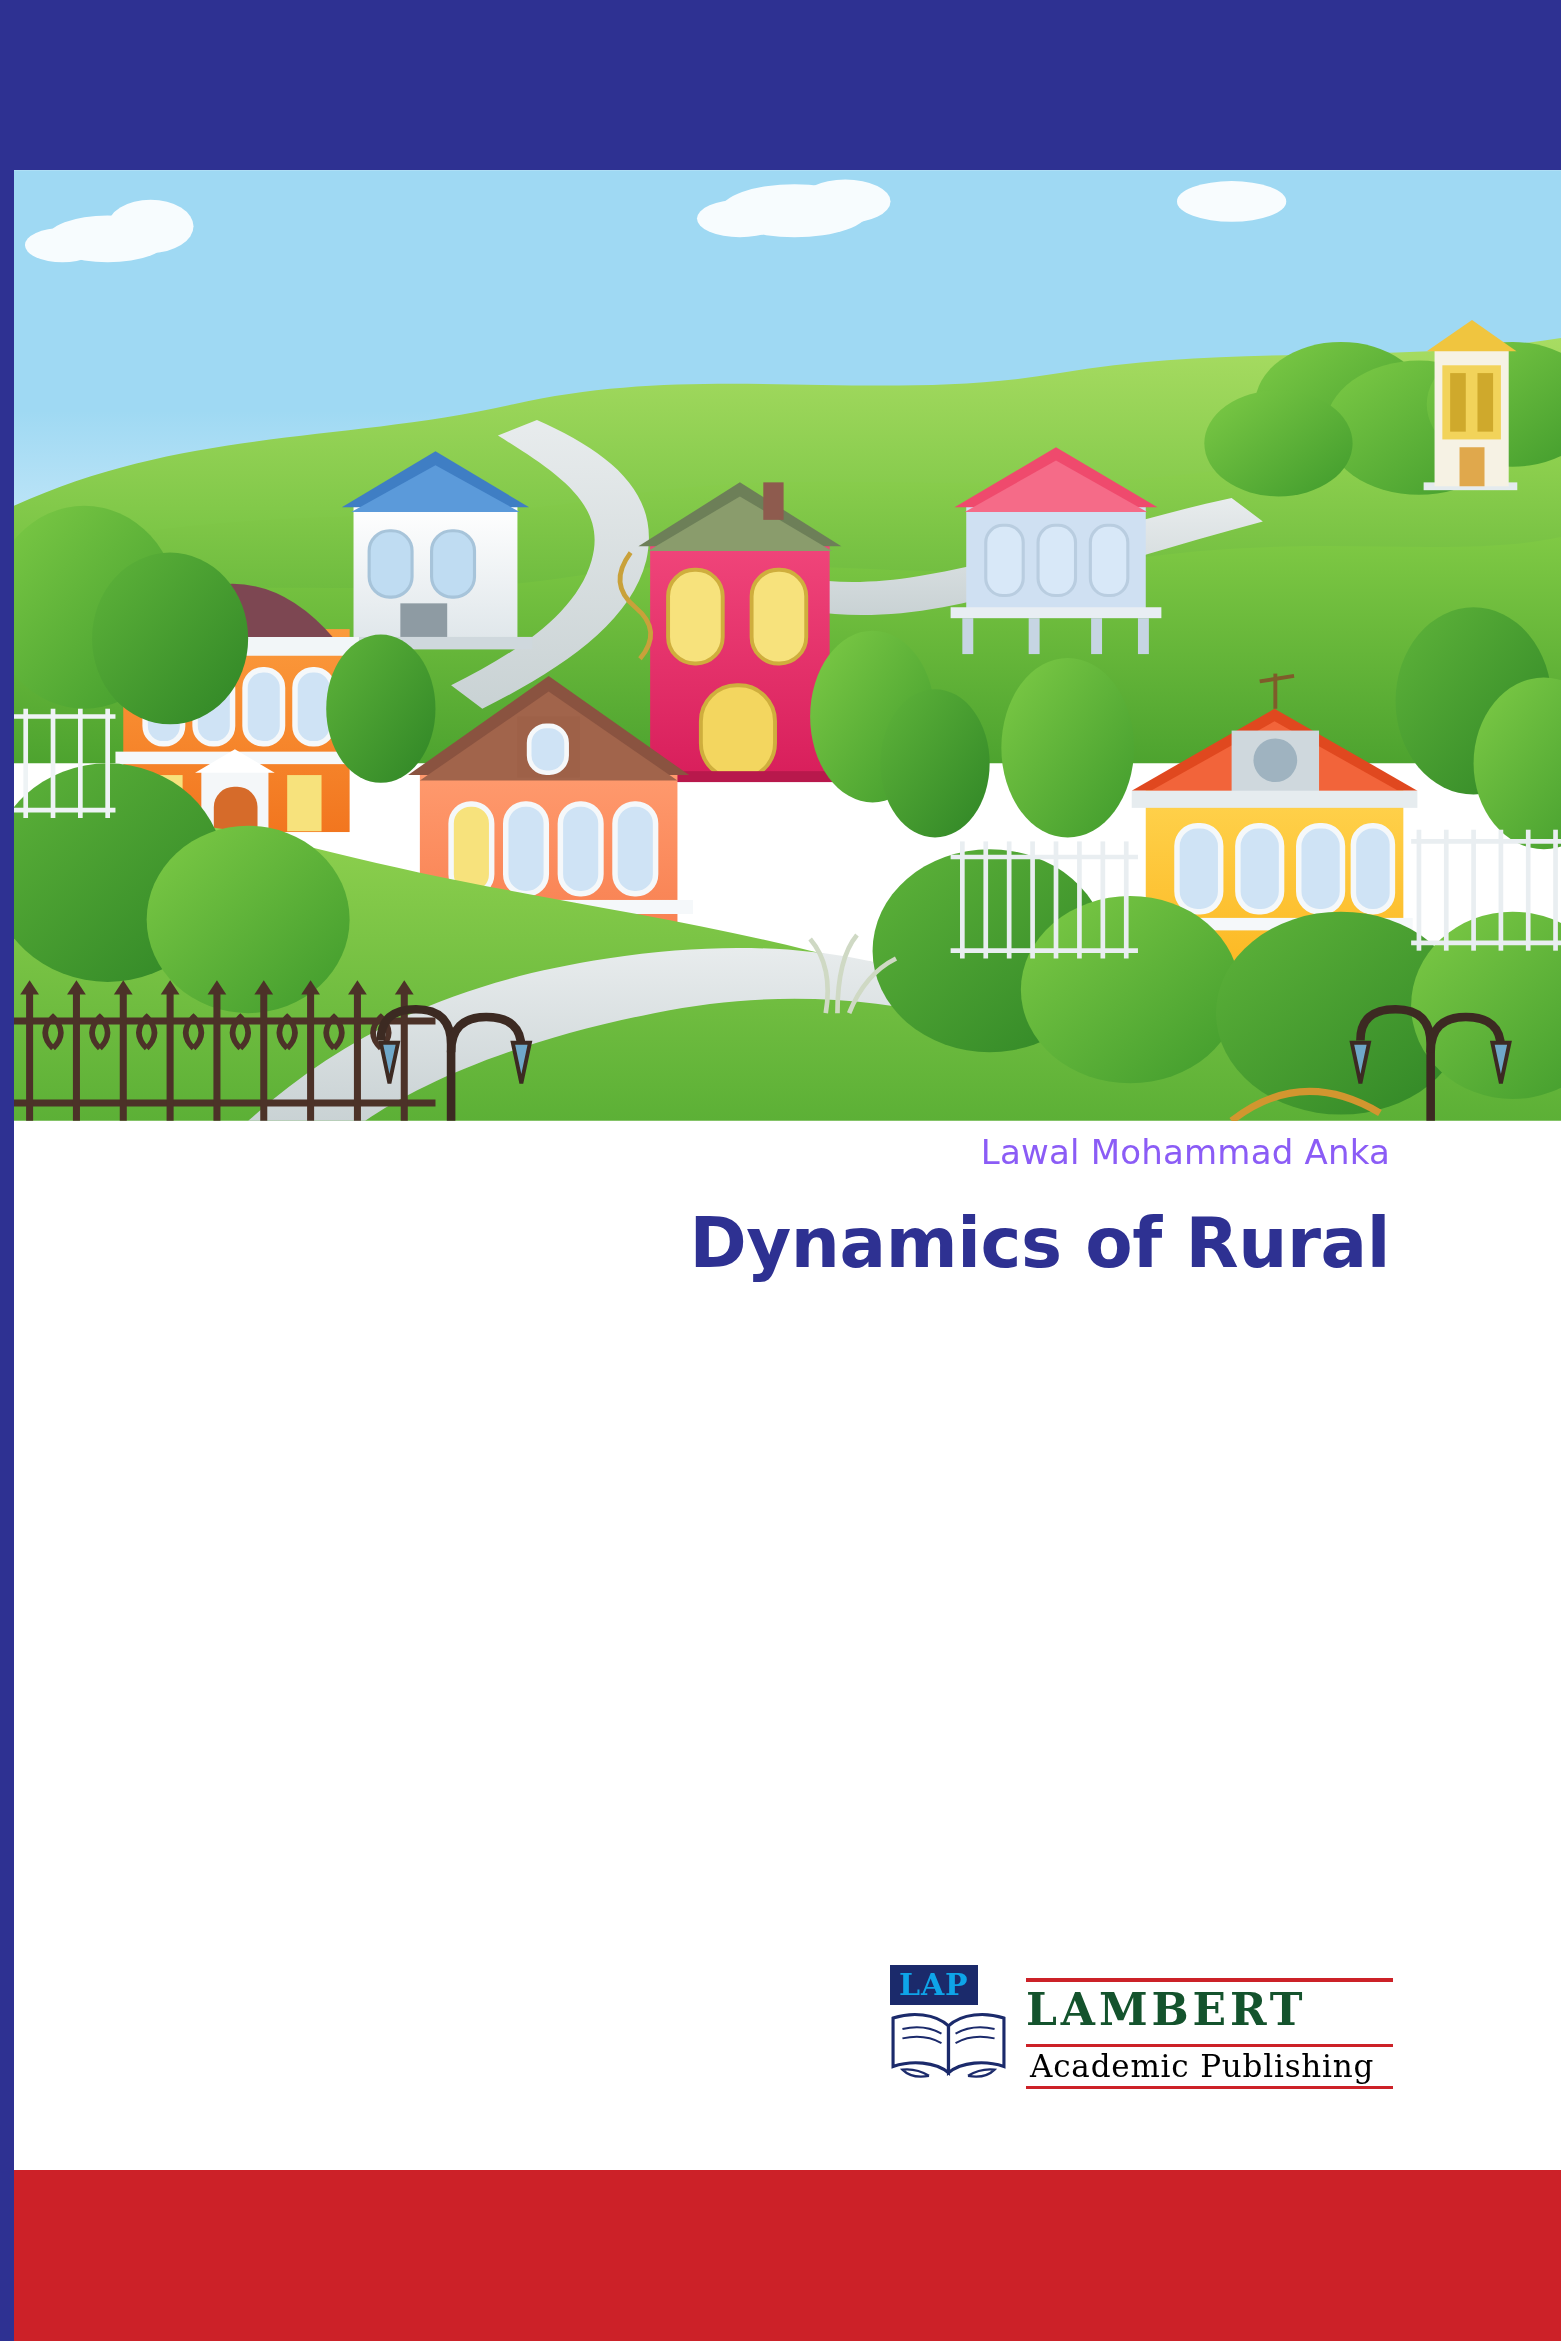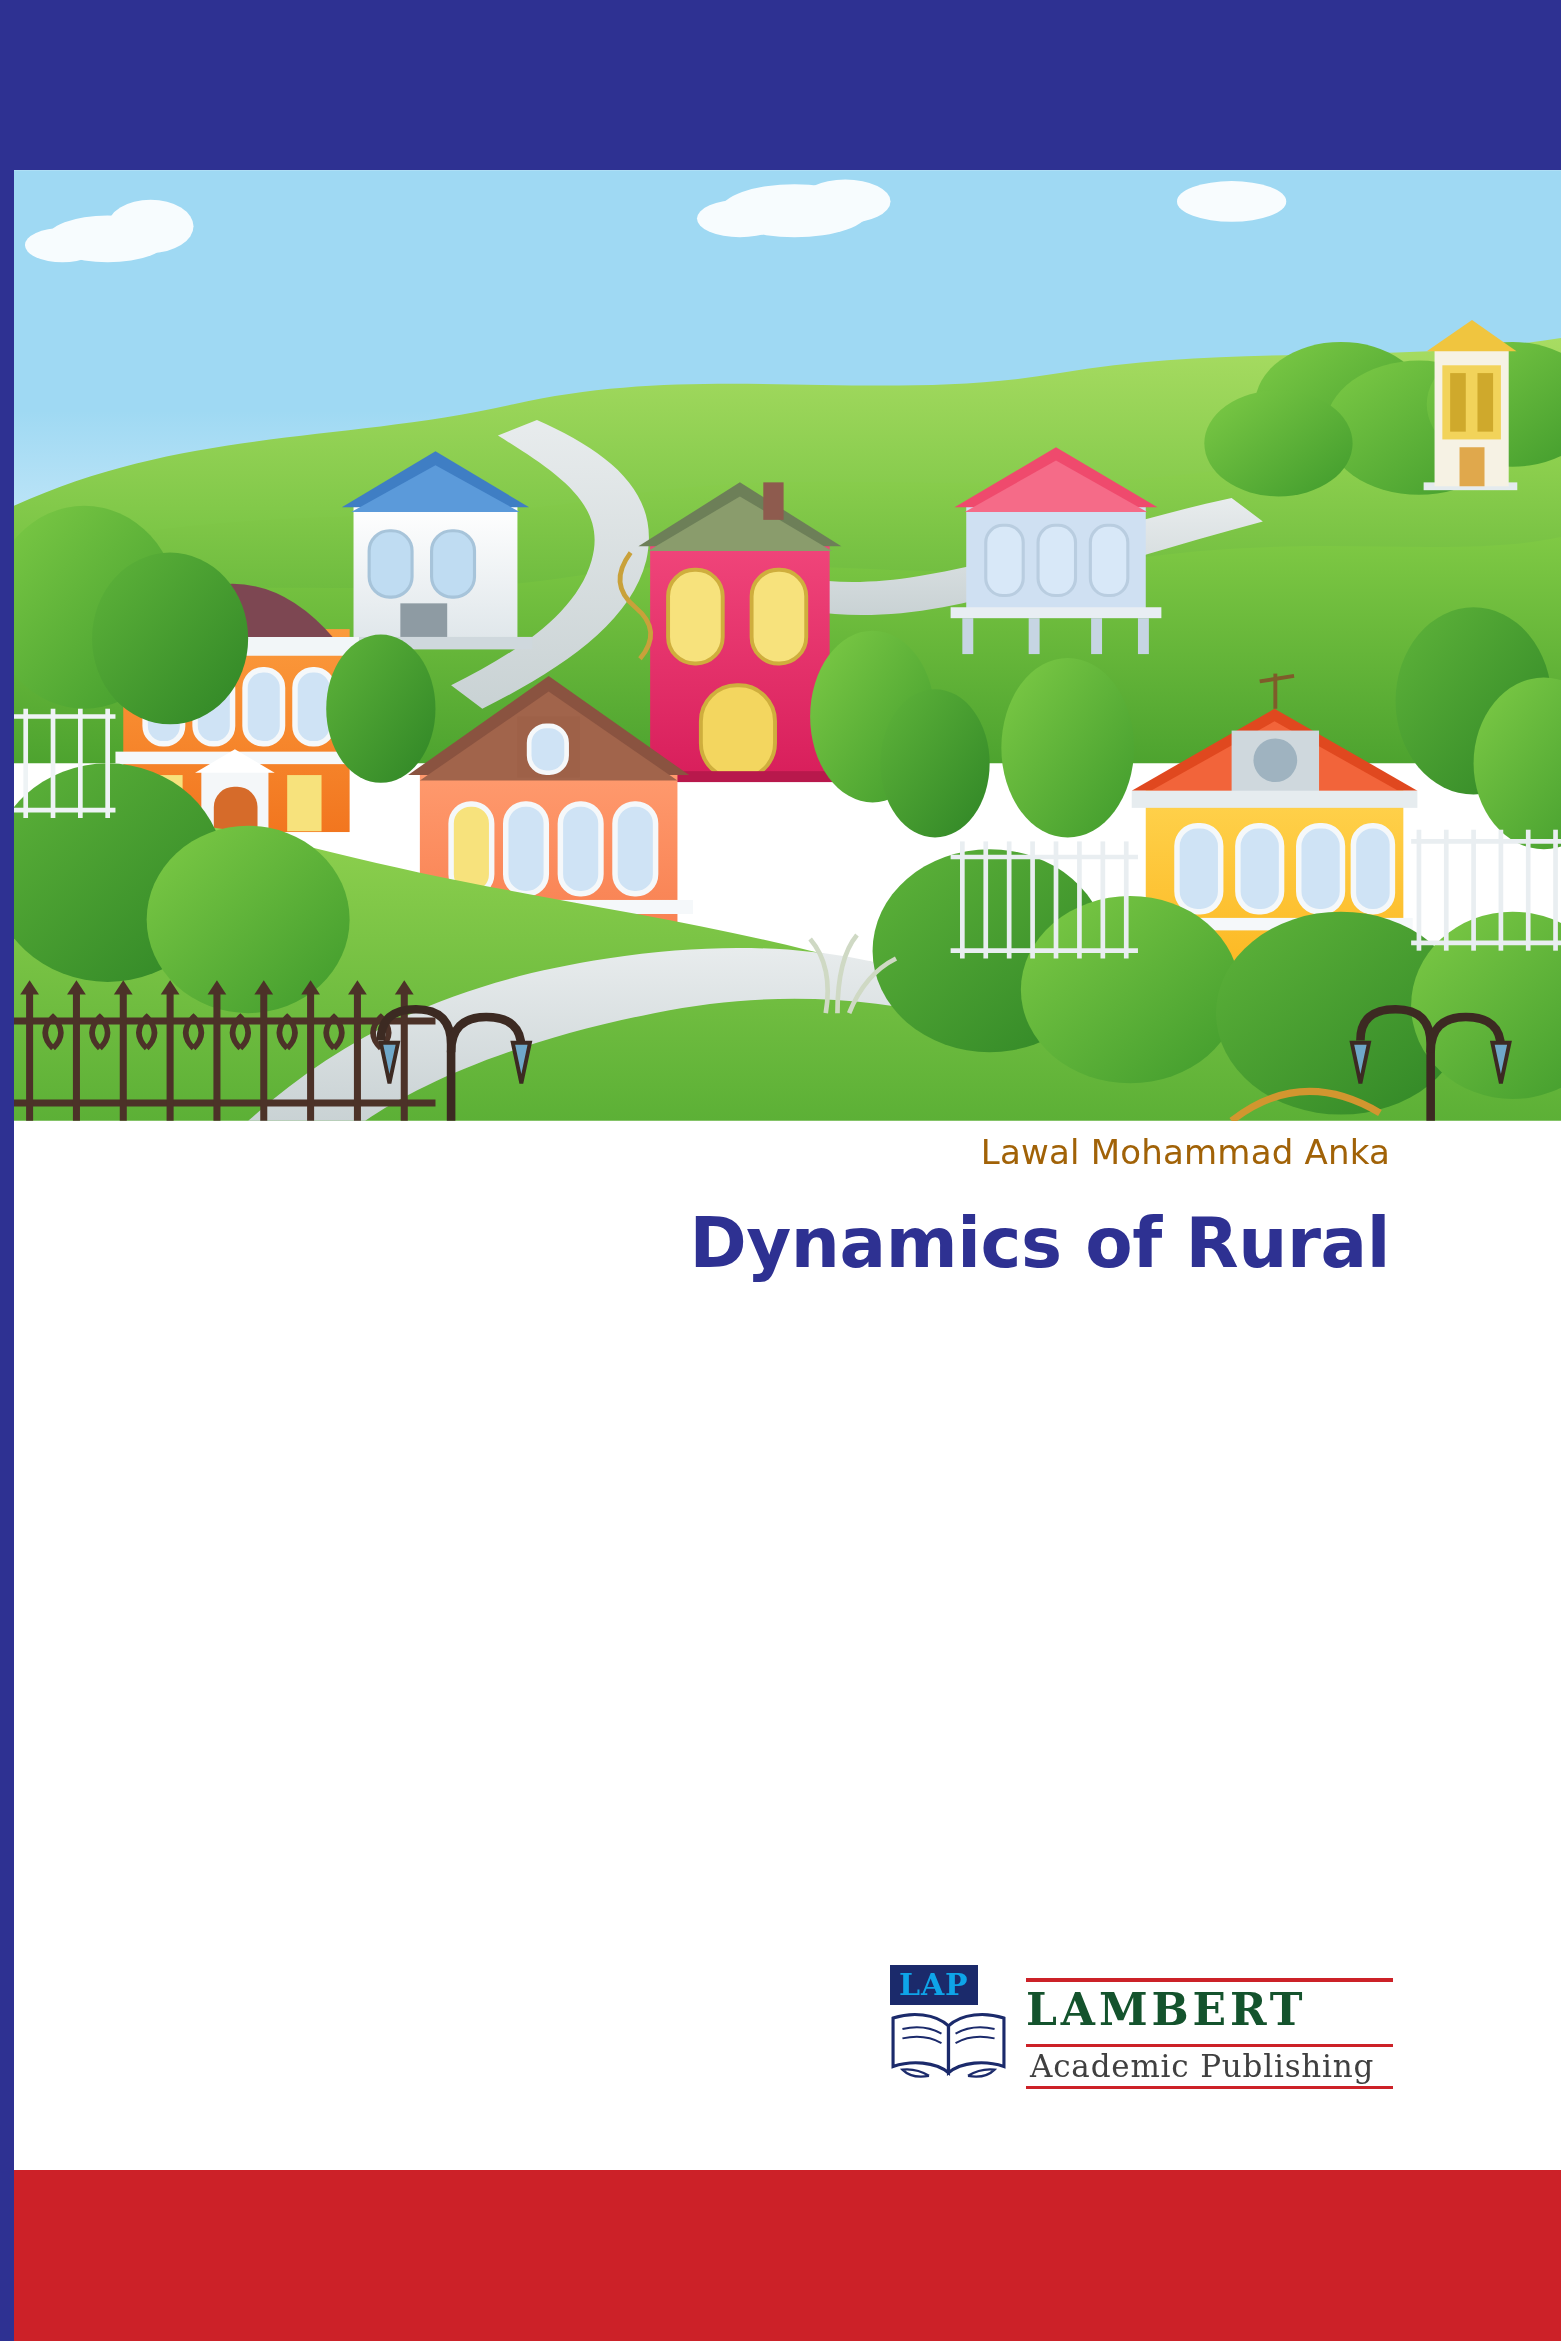--- a/index.html
+++ b/index.html
@@ -60,21 +60,21 @@
   
   .text-area {
     position: absolute;
     left: 94px;
     top: 1132px;
     width: 1296px;
     text-align: right;
   }
   .author {
     font-size: 34px;
-    color: #a16207;
+    color: #8b5cf6;
     letter-spacing: 0.2px;
     margin: 0 0 31px 0;
     font-family: "DejaVu Sans", sans-serif;
   }
   .title {
     font-size: 69px;
     font-weight: bold;
     color: #2e3192;
     line-height: 1.16;
     margin: 4px 0 28px 0;
@@ -144,21 +144,21 @@
     width: 367px;
     height: 3.1px;
     background: #cc2128;
   }
   .logo-academic {
     position: absolute;
     left: 156px;
     top: 81px;
     font-family: "DejaVu Serif", serif;
     font-size: 31px;
-    color: #404040;
+    color: #000000;
     letter-spacing: 0.8px;
   }
   .logo-rule-bot {
     position: absolute;
     left: 152px;
     top: 119px;
     width: 367px;
     height: 3.1px;
     background: #cc2128;
   }

